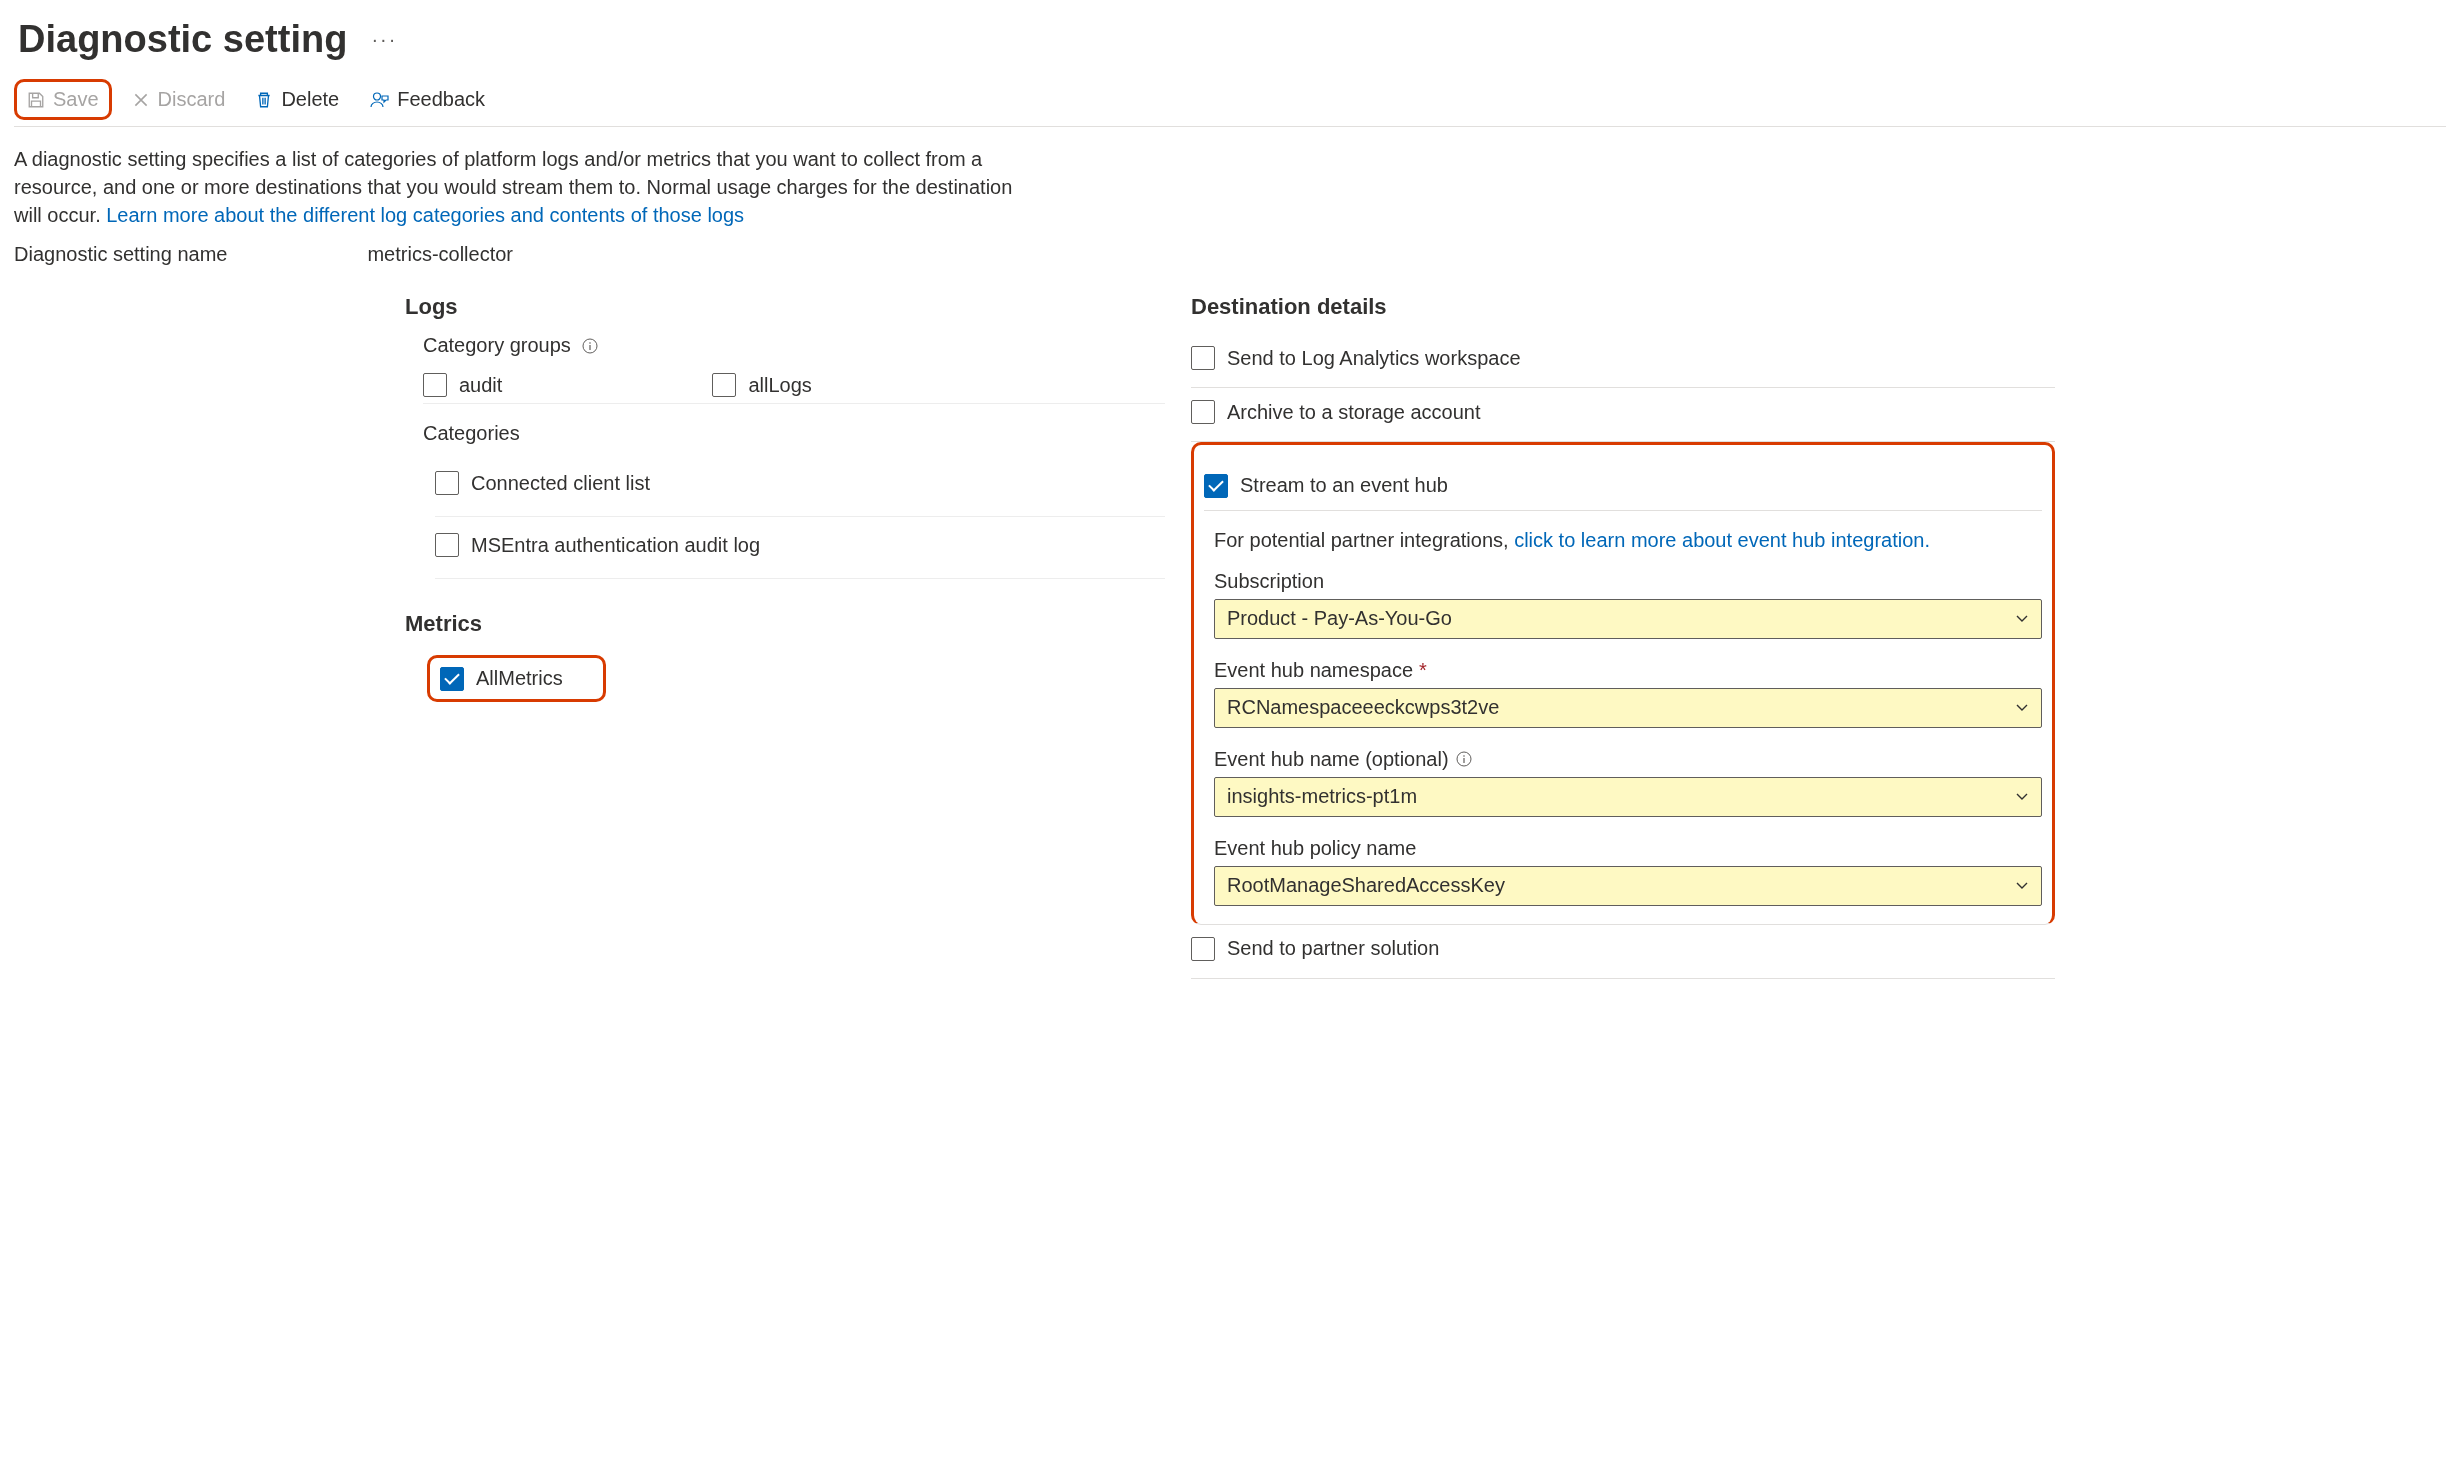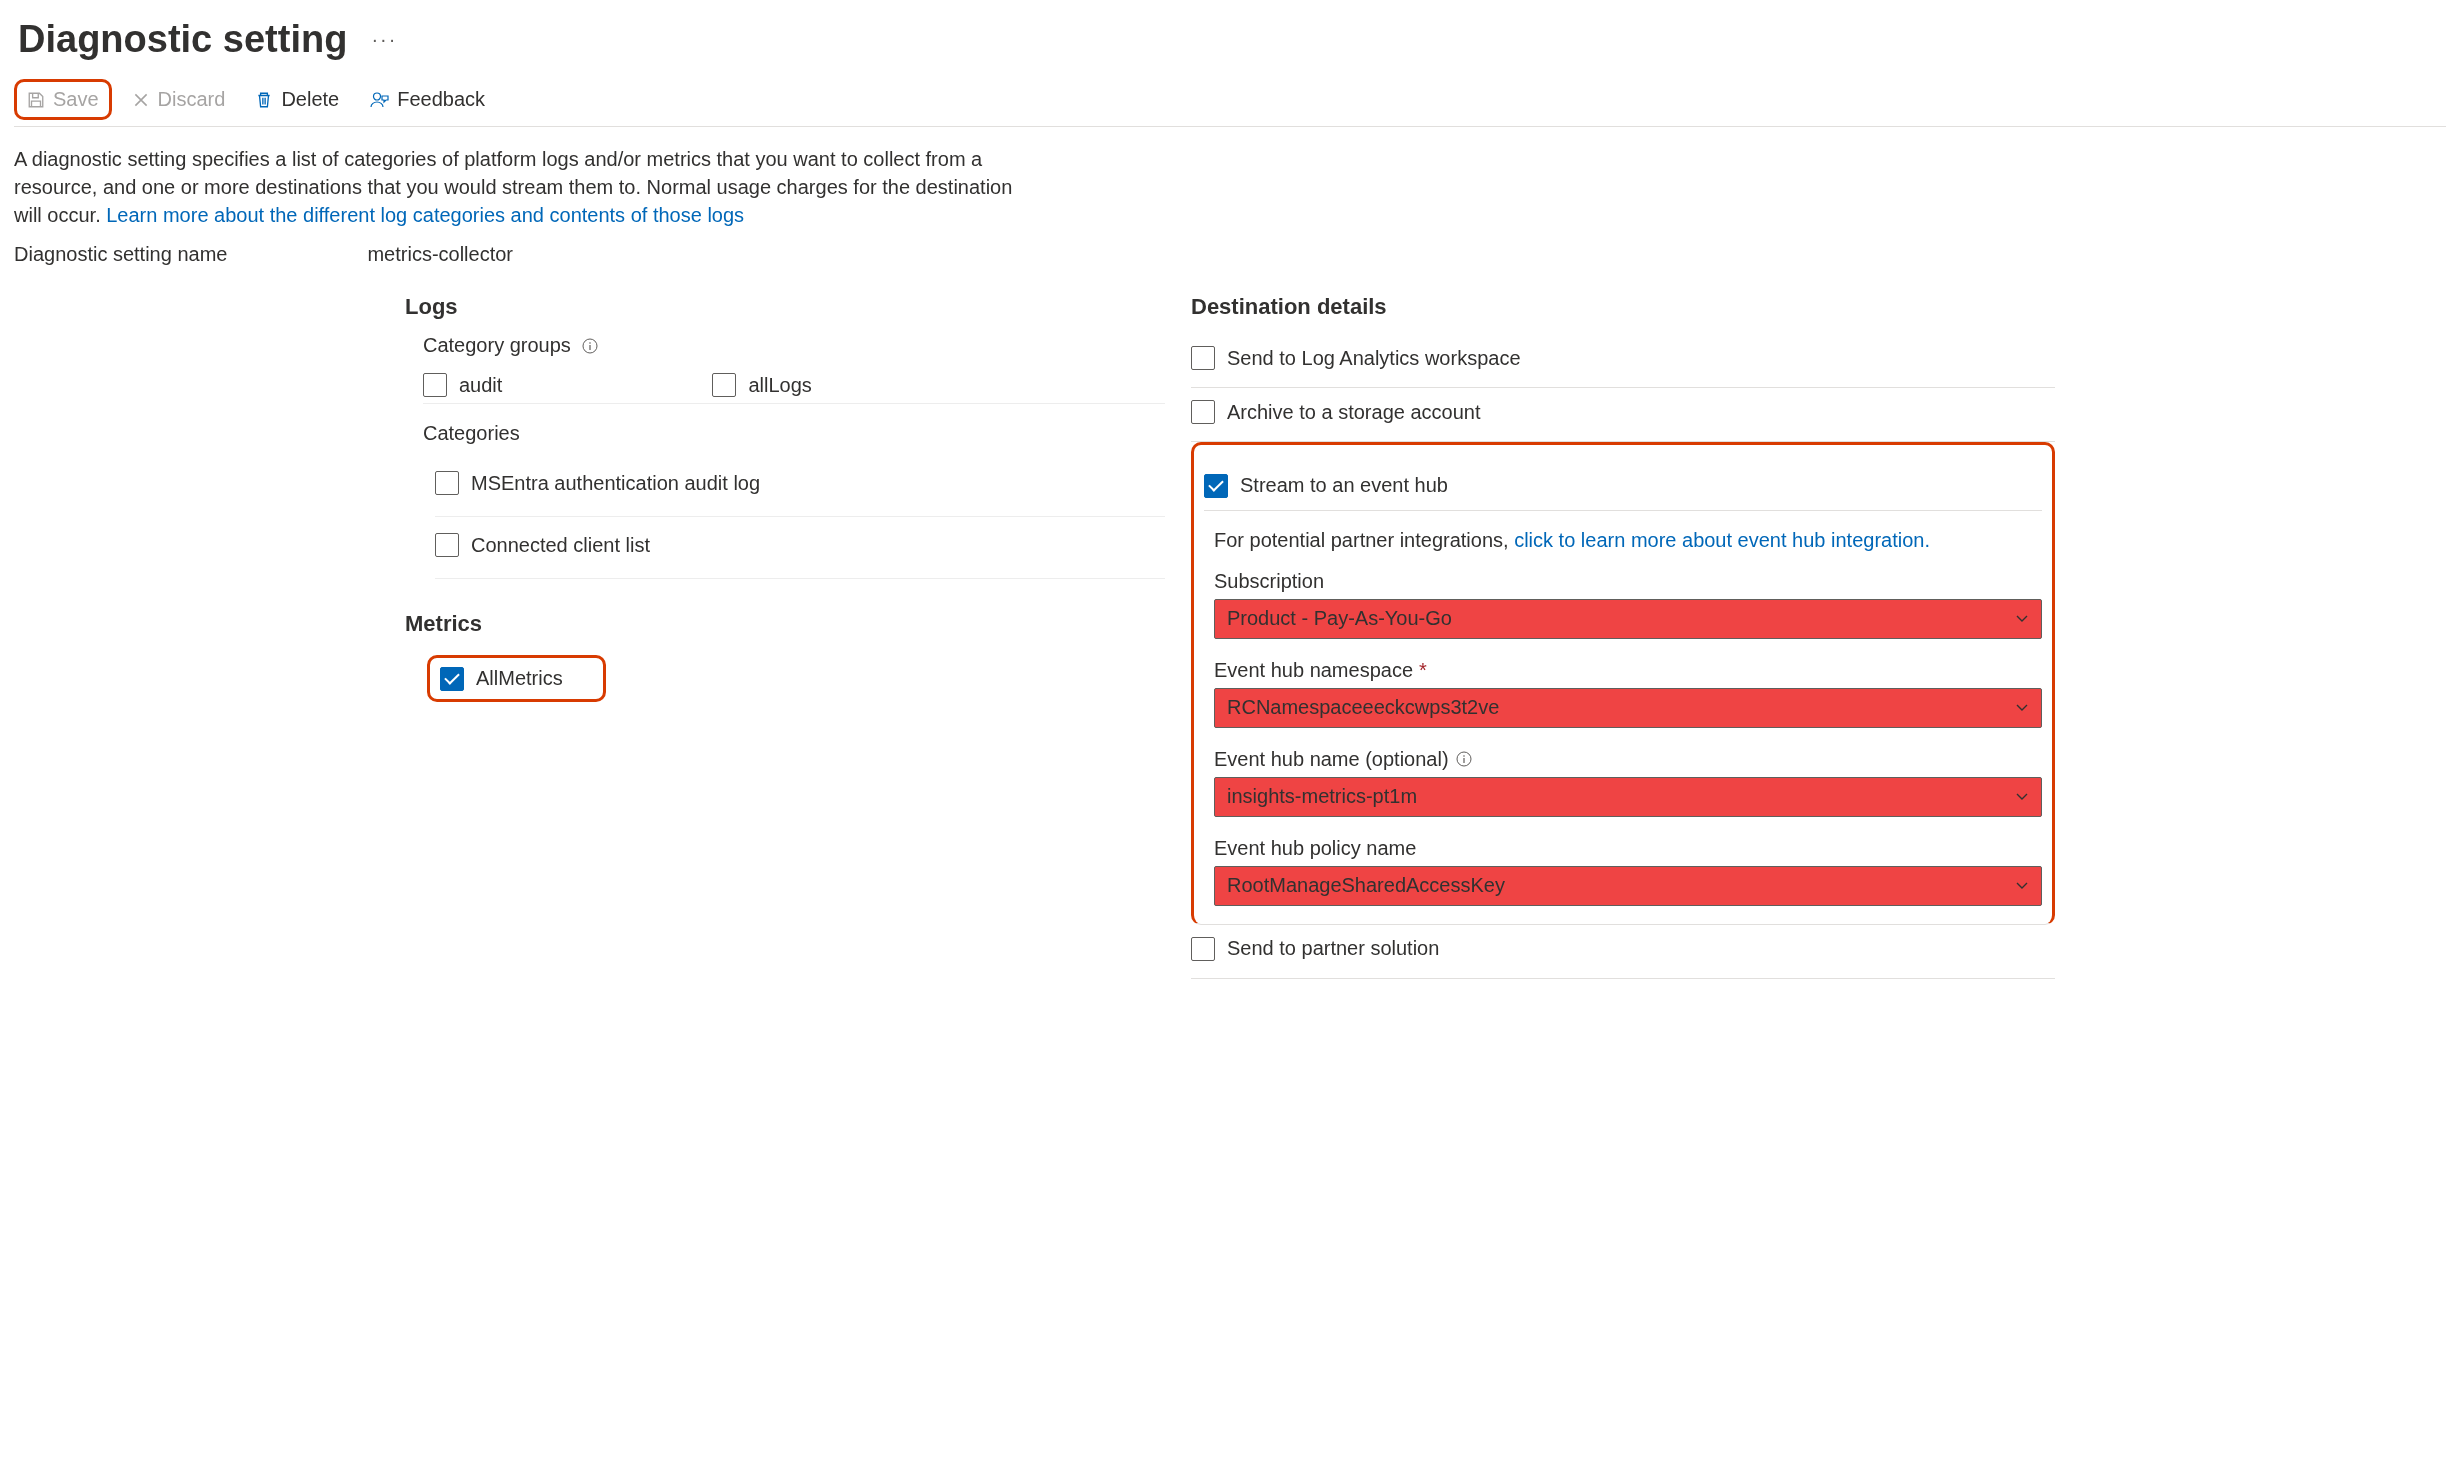--- a/index.html
+++ b/index.html
@@ -202,21 +202,21 @@
   }
   .select {
     position: relative;
     border: 1px solid #605e5c;
     height: 38px;
     display: flex;
     align-items: center;
     padding: 0 40px 0 12px;
     font-size: 20px;
     border-radius: 2px;
-    background: #ef4444;
+    background: #fef9c3;
     cursor: pointer;
   }
   .select .chev {
     position: absolute;
     right: 12px;
     top: 50%;
     transform: translateY(-50%);
   }
 
   
@@ -306,27 +306,27 @@
       </div>
 
       <div class="sub-label" style="margin-top:18px;">
         <span>Categories</span>
       </div>
 
       <div class="cat-list">
         <div class="cat-item">
           <label class="chk">
             <span class="box"></span>
-            <span>MSEntra authentication audit log</span>
+            <span>Connected client list</span>
           </label>
         </div>
         <div class="cat-item">
           <label class="chk">
             <span class="box"></span>
-            <span>Connected client list</span>
+            <span>MSEntra authentication audit log</span>
           </label>
         </div>
       </div>
 
       <div class="metrics-block">
         <h2 class="section">Metrics</h2>
         <div class="allmetrics-wrap red-box">
           <label class="chk">
             <span class="box checked"></span>
             <span>AllMetrics</span>

